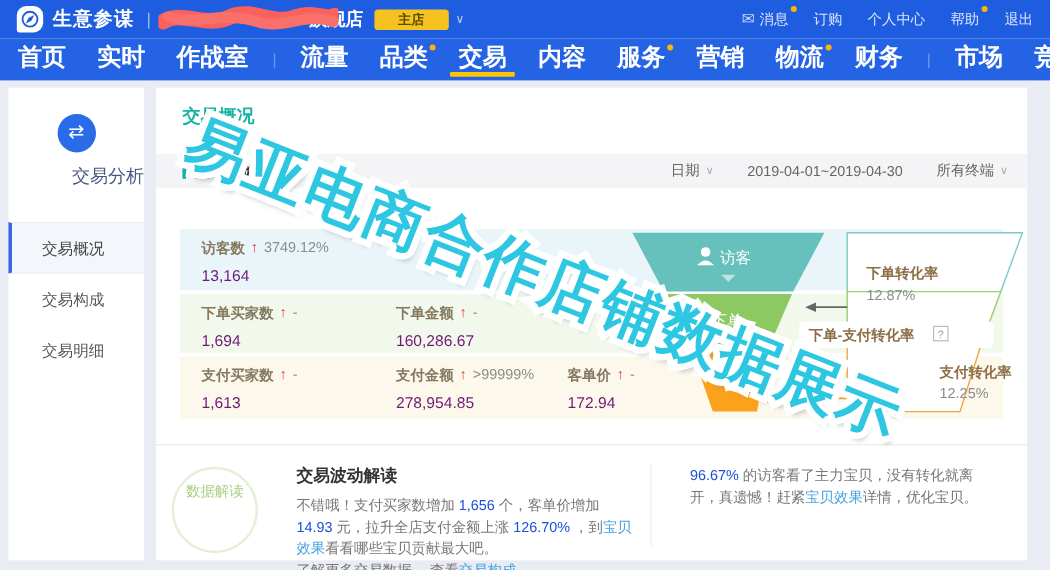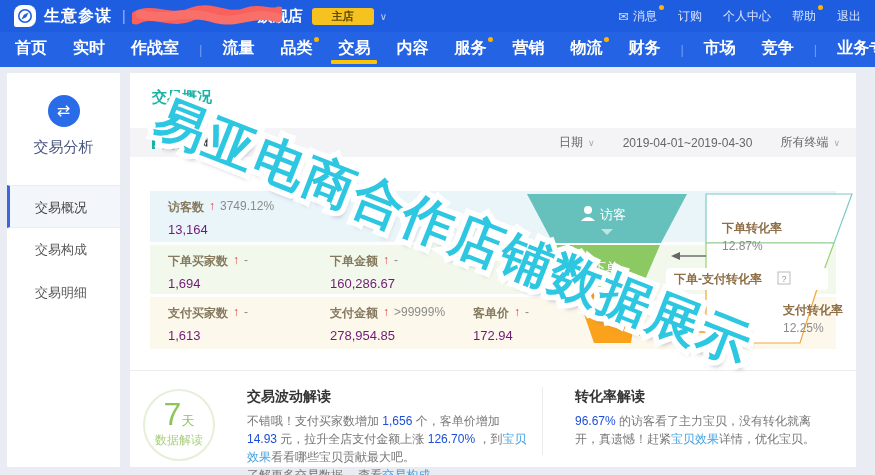--- a/index.html
+++ b/index.html
@@ -16,32 +16,32 @@
   .store-suffix { color:#fff; font-size:15px; font-weight:bold; position:relative; z-index:1; }
   .store-badge { background:#f6c21f; color:#5b4a00; font-size:11px; font-weight:bold; padding:1px 20px; border-radius:3px; margin-left:9px; position:relative; z-index:3; }
   .caret { color:#b9cef7; font-size:10px; margin-left:6px; }
   .topbar-right { margin-left:auto; display:flex; align-items:center; gap:21px; }
   .tb-item { position:relative; color:#d9e4fb; font-size:12px; display:flex; align-items:center; gap:4px; cursor:pointer; }
   .mail-glyph { font-size:13px; color:#c7d8fa; }
   .dot { position:absolute; width:5px; height:5px; border-radius:50%; background:#ffb400; top:-3px; right:-7px; }
 
   
   .navbar { height:35px; background:#2363e4; display:flex; align-items:center; padding:0 2px; position:relative; z-index:5; }
-  .nav-item { position:relative; color:#fff; font-size:16px; font-weight:bold; margin:0 13px; height:35px; line-height:32px; cursor:pointer; white-space:nowrap; }
+  .nav-item { position:relative; color:#fff; font-size:20px; font-weight:bold; margin:0 13px; height:35px; line-height:32px; cursor:pointer; white-space:nowrap; }
   .nav-item.active::after { content:""; position:absolute; left:-7px; right:-7px; bottom:3px; height:4px; background:#fdc500; border-radius:1px; }
   .nav-dot { position:absolute; width:5px; height:5px; border-radius:50%; background:#ffb400; top:5px; right:-7px; }
   .nav-sep { color:rgba(255,255,255,.35); font-size:13px; margin:0 7px; }
 
   
   .content { position:absolute; top:67px; left:0; right:0; bottom:0; padding:6px 19px 8px 7px; display:flex; gap:10px; }
 
   .sidebar { width:113px; background:#fff; flex:none; }
   .sidebar-head { text-align:center; padding:22px 0 16px; }
   .sidebar-icon { width:32px; height:32px; border-radius:50%; background:#2a6be8; color:#fff; font-size:16px; line-height:32px; display:inline-block; }
-  .sidebar-title { margin-top:11px; font-size:15px; color:#4a5680; }
+  .sidebar-title { margin-top:11px; font-size:15px; color:#4a5680;text-align:right; }
   .sidebar-menu { margin-top:12px; }
   .sidebar-item { height:43px; line-height:43px; padding-left:25px; font-size:13px; color:#555; cursor:pointer; border-left:3px solid transparent; }
   .sidebar-item.active { background:#f3f7fb; border-left-color:#3a66e0; border-top:1px solid #e9ecf1; border-bottom:1px solid #e9ecf1; color:#444; }
 
   .panel { flex:1; background:#fff; position:relative; }
   .page-title { color:#17b3a6; font-size:15px; font-weight:bold; padding:15px 0 0 22px; }
   .section-bar { position:absolute; top:55px; left:0; right:0; height:29px; background:#f4f4f6; display:flex; align-items:center; padding:0 16px 0 22px; }
   .section-mark { width:3px; height:13px; background:#17b3a6; margin-right:7px; }
   .section-title { font-size:13px; font-weight:bold; color:#333; }
   .filters { margin-left:auto; display:flex; align-items:center; font-size:12px; color:#666; }
@@ -277,33 +277,31 @@
         </g>
         <g>
           <line x1="489" y1="144" x2="556" y2="144" stroke="#f59a23" stroke-width="1.4"></line>
           <polygon points="481,144 490,140 490,148" fill="#f59a23"></polygon>
         </g>
       </svg>
     </div>
 
     <div class="insights">
       <div class="insight-badge">
-        <div><span class="badge-number">7</span><span class="badge-unit">天</span></div>
         <div class="badge-caption">数据解读</div>
       </div>
 
       <div class="insight-col col-left">
         <div class="ins-title">交易波动解读</div>
         <div class="ins-body"><span>不错哦！支付买家数增加 </span><span class="hl">1,656</span><span> 个，客单价增加 </span><span class="hl">14.93</span><span> 元，拉升全店支付金额上涨 </span><span class="hl">126.70%</span><span> ，到</span><span class="link">宝贝效果</span><span>看看哪些宝贝贡献最大吧。</span><br><span>了解更多交易数据， 查看</span><span class="link">交易构成</span><span>。</span></div>
       </div>
 
       <div class="divider-v"></div>
 
       <div class="insight-col col-right">
-        <div class="ins-title">转化率解读</div>
         <div class="ins-body"><span class="hl">96.67%</span><span> 的访客看了主力宝贝，没有转化就离开，真遗憾！赶紧</span><span class="link">宝贝效果</span><span>详情，优化宝贝。</span></div>
       </div>
     </div>
   </main>
 </div>
 
 <div class="watermark">
   <span class="wm-stroke">易亚电商合作店铺数据展示</span>
   <span class="wm-fill">易亚电商合作店铺数据展示</span>
 </div>

